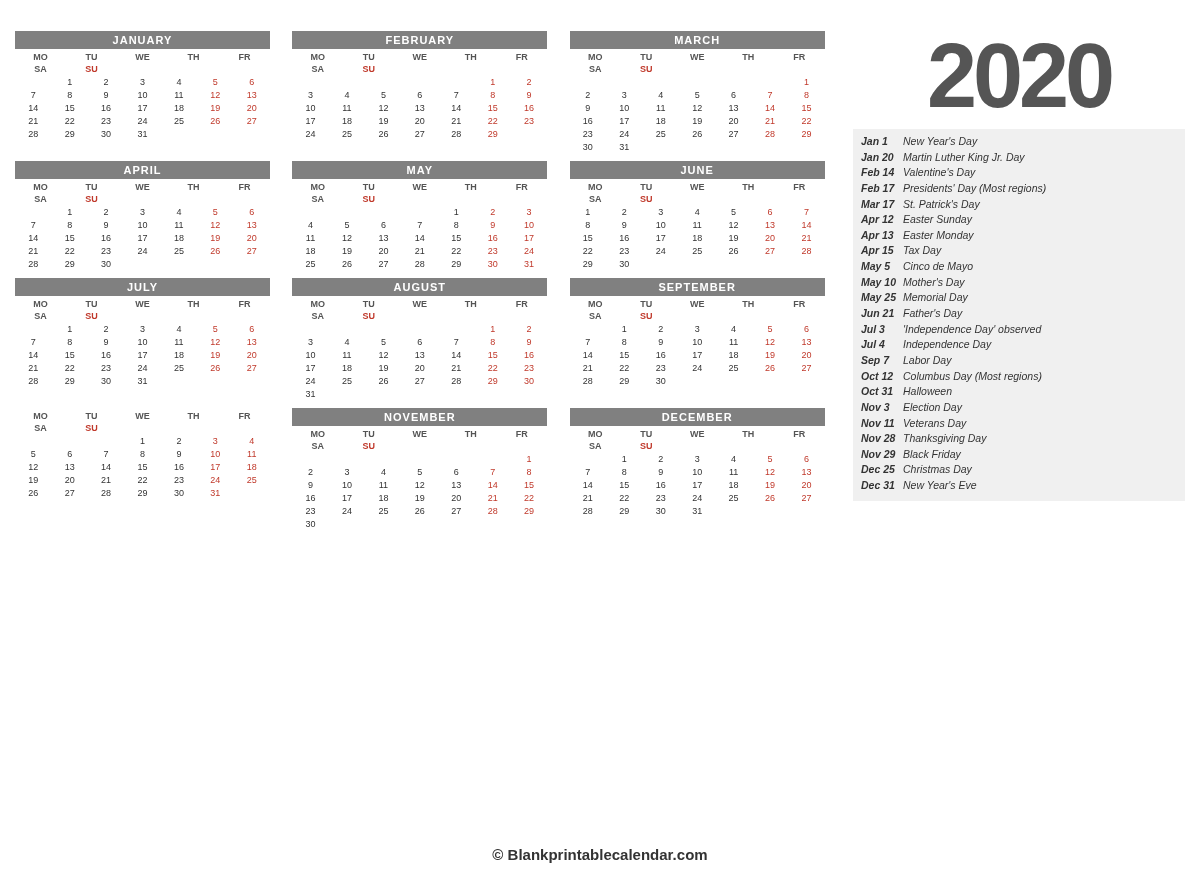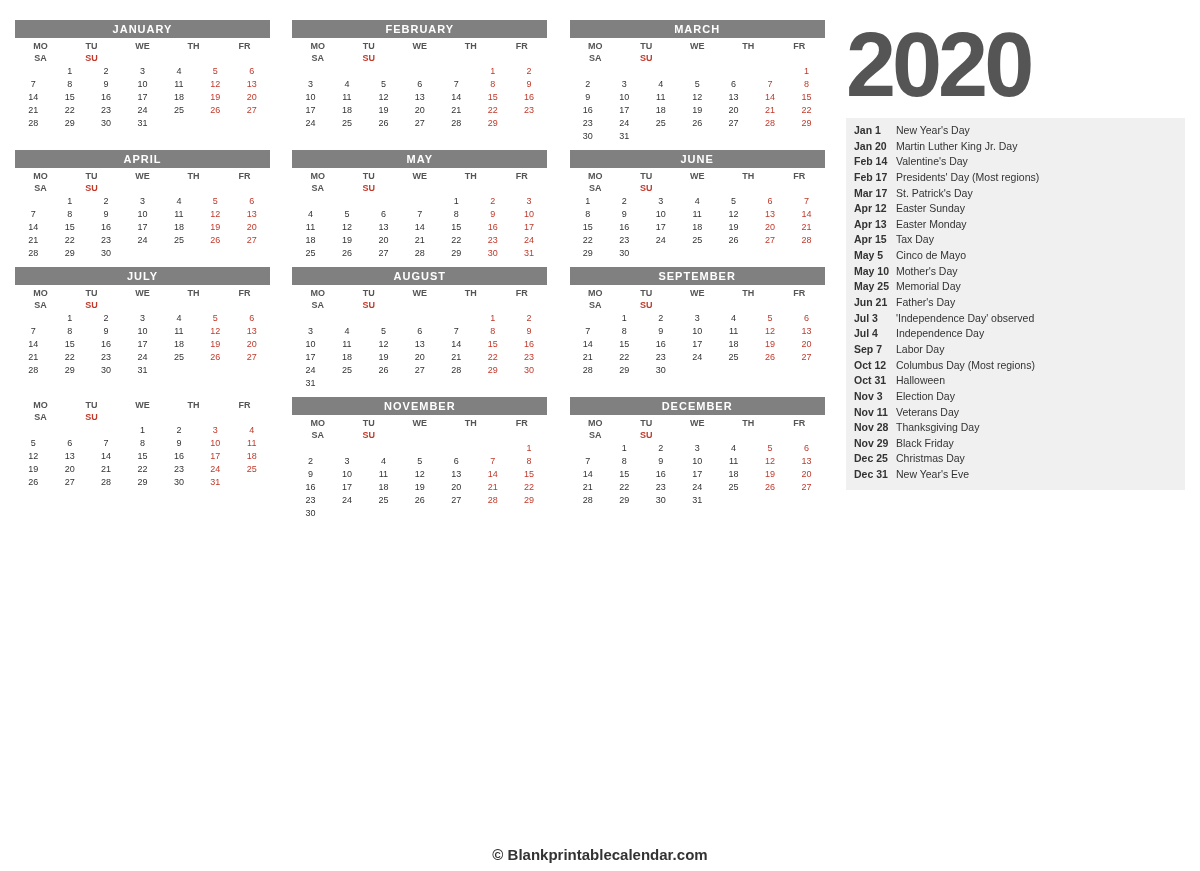--- a/index.html
+++ b/index.html
@@ -6,22 +6,22 @@
     body {
       background: #fff;
       font-family: Arial, sans-serif;
       width: 1200px;
       height: 871px;
       overflow: hidden;
       position: relative;
     }
     .main-container {
       display: flex;
-      padding: 20px 15px 10px 15px;
-      gap: 1px;
+      padding: 31px 15px 10px 15px;
+      gap: 8px;
     }
     .calendar-section {
       flex: 0 0 820px;
     }
     .calendar-grid {
       display: grid;
       grid-template-columns: repeat(3, 1fr);
       gap: 8px 12px;
     }
     .month-block {
@@ -66,31 +66,33 @@
       flex: 1;
       padding-left: 10px;
     }
     .year-display {
       font-size: 90px;
       font-weight: bold;
       color: #555;
       line-height: 1;
       letter-spacing: -4px;
       margin-bottom: 8px;
+      text-align: center;
     }
     .holidays-list {
       background: #f0f0f0;
       padding: 6px 8px;
     }
     .holiday-row {
       display: flex;
       align-items: center;
       margin-bottom: 2px;
       font-size: 10.5px;
       line-height: 1.3;
+      font-style: italic;
     }
     .holiday-date {
       font-weight: bold;
       color: #333;
       min-width: 42px;
       flex-shrink: 0;
     }
     .holiday-name {
       color: #333;
     }

